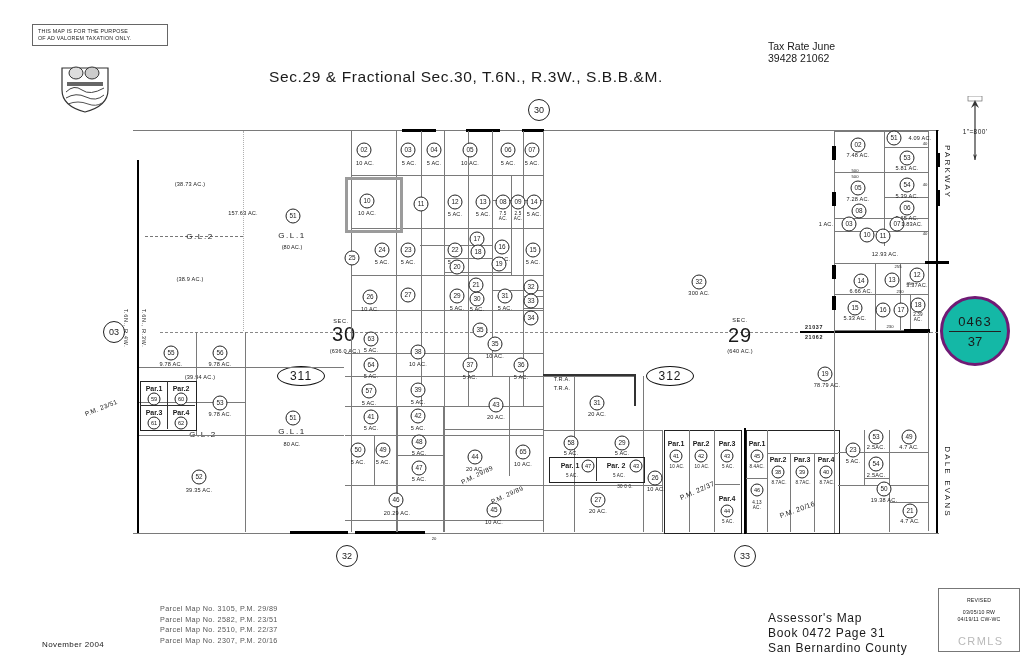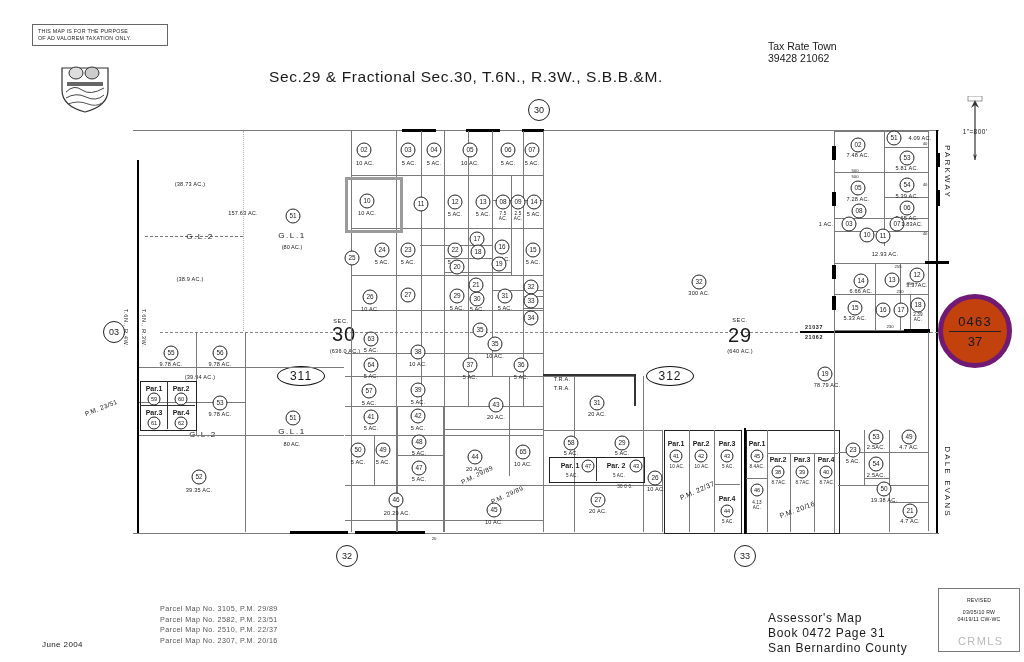--- a/index.html
+++ b/index.html
@@ -44,21 +44,21 @@
       display:flex;align-items:center;justify-content:center;
       font-size:9px;background:#fff;}
 
   
   .oval{position:absolute;transform:translate(-50%,-50%);
         width:46px;height:18px;border:1.6px solid #111;border-radius:50%/50%;
         display:flex;align-items:center;justify-content:center;
         font-size:12px;background:#fff;letter-spacing:1px;margin-top:44px;}
 
   .bigcirc{position:absolute;transform:translate(-50%,-50%);
-      width:64px;height:64px;border:5px solid #701a75;border-radius:50%;background:#c2410c;
+      width:64px;height:64px;border:3px solid #701a75;border-radius:50%;background:#14b8a6;
       display:flex;flex-direction:column;align-items:center;justify-content:center;}
   .bigcirc .l1{font-size:13px;letter-spacing:1.2px;}
   .bigcirc .hr{width:52px;height:1px;background:#222;margin:2px 0;}
   .bigcirc .l2{font-size:13px;}
 
   
   .ln{position:absolute;background:#555;}
   .ln.thin{background:#7a7a7a;}
   .ln.med{background:#333;}
   .ln.heavy{background:#000;}
@@ -91,21 +91,21 @@
     <path d="M10 30 Q18 22 26 28 Q34 34 48 26" fill="none" stroke="#444" stroke-width="1"></path>
     <path d="M10 36 Q20 30 30 35 Q40 40 48 33" fill="none" stroke="#444" stroke-width="1"></path>
     <path d="M12 42 Q22 38 32 42 Q40 45 46 41" fill="none" stroke="#555" stroke-width="1"></path>
     <ellipse cx="20" cy="11" rx="7" ry="6" fill="#ddd" stroke="#333" stroke-width="1"></ellipse>
     <ellipse cx="36" cy="11" rx="7" ry="6" fill="#ccc" stroke="#333" stroke-width="1"></ellipse>
     <rect x="11" y="20" width="36" height="4" fill="#666"></rect>
   </svg>
 
   <div class="ct title" style="left:466px;top:31px;margin-top:46px;">Sec.29 &amp; Fractional Sec.30, T.6N., R.3W., S.B.B.&amp;M.</div>
 
-  <div class="abs hdr" style="left:768px;top:41px;">Tax Rate Town</div>
+  <div class="abs hdr" style="left:768px;top:41px;">Tax Rate June</div>
   <div class="abs hdr" style="left:768px;top:53px;">39428 21062</div>
 
   <svg class="abs" style="left:962px;top:96px;width:26px;height:70px;" viewBox="0 0 26 70">
     <path d="M13 8 L13 64" stroke="#333" stroke-width="1.2"></path>
     <path d="M13 4 L9 12 L13 9 L17 12 Z" fill="#333"></path>
     <path d="M13 64 L11 58 L13 60 L15 58 Z" fill="#333"></path>
     <rect x="6" y="0" width="14" height="5" fill="none" stroke="#555" stroke-width=".6"></rect>
   </svg>
   <div class="ct scalelbl" style="left:975px;top:131px;">1"=800'</div>
 
@@ -494,21 +494,21 @@
       <div class="pc" style="left: 220px; top: 353px;">56</div>
       <div class="ct ac" style="left: 220px; top: 364px;">9.78 AC.</div>
       <div class="pc" style="left: 220px; top: 403px;">53</div>
       <div class="ct ac" style="left: 220px; top: 414px;">9.78 AC.</div>
     </div>
 
   <div class="abs footnote" style="left:160px;top:604px;">Parcel Map No. 3105, P.M. 29/89
 Parcel Map No. 2582, P.M. 23/51
 Parcel Map No. 2510, P.M. 22/37
 Parcel Map No. 2307, P.M. 20/16</div>
-  <div class="abs date" style="left:42px;top:640px;">June 2004</div>
+  <div class="abs date" style="left:42px;top:640px;">November 2004</div>
   <div class="abs amap" style="left:768px;top:611px;">Assessor's Map
 Book 0472 Page 31
 San Bernardino County</div>
 
   <div class="revbox" style="left:938px;top:588px;width:80px;height:62px;">
     <div class="ct revised" style="left:40px;top:11px;">REVISED</div>
     <div class="ct revised" style="left:40px;top:27px;">03/05/10 RW
 04/19/11 CW-WC</div>
   </div>
   <div class="abs wm" style="left:958px;top:635px;">CRMLS</div>

